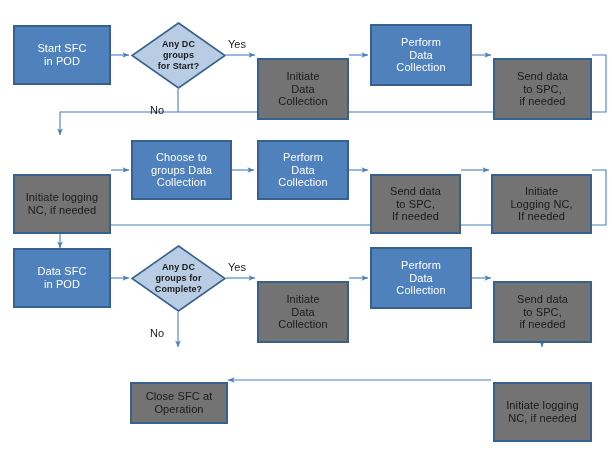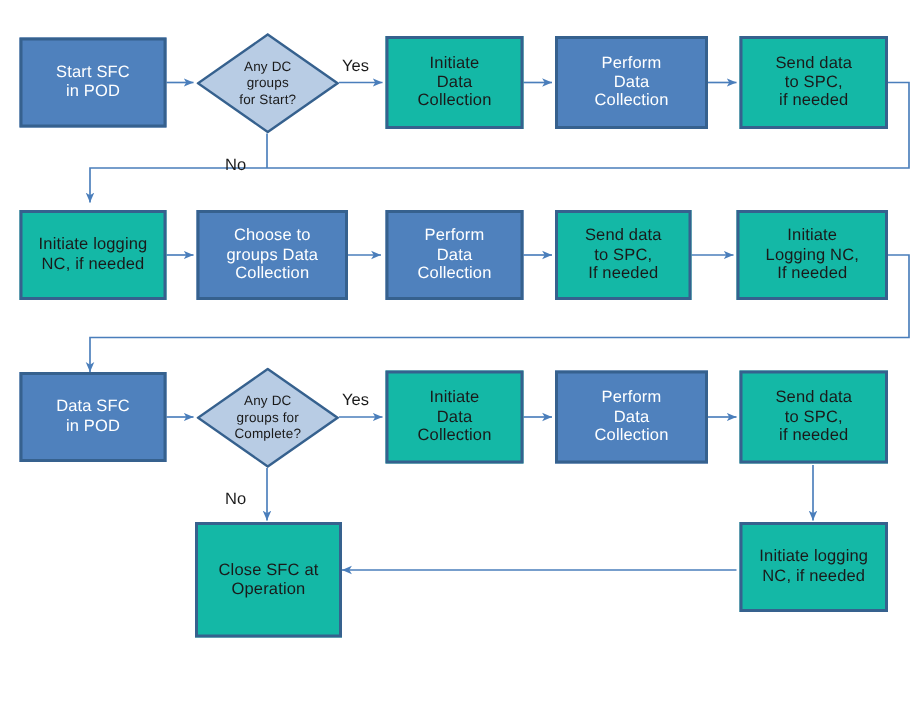--- a/index.html
+++ b/index.html
@@ -44,26 +44,28 @@
     padding: 0 3px;
   }
   .box {
     border: 2px solid #36618E;
   }
   .box.dark {
     background: #4F81BD;
     color: #ffffff;
   }
   .box.light {
-    background: #14b8a6;
+    background: #737373;
     color: #1a1a1a;
+    margin-top: 34px;
   }
   .diamond {
     background: transparent;
     border: none;
+    font-weight: bold;
   }
   .diamond .dshape {
     position: absolute;
     left: 0;
     top: 0;
     width: 100%;
     height: 100%;
   }
   .diamond .lbl {
     position: relative;
@@ -216,21 +218,21 @@
 
   <div class="node box light" style="left:493px; top:247px; width:99px;  height:62px;">
     <span class="lbl">Send data
 to SPC,
 if needed</span>
   </div>
 
   <div class="edge-label" style="left:228px; top:245px;">Yes</div>
   <div class="edge-label" style="left:150px; top:311px;">No</div>
 
-  <div class="node box light" style="left:130px; top:348px; width:98px;  height:77px;">
+  <div class="node box light" style="left:130px; top:348px; width:98px;  height:42px;">
     <span class="lbl">Close SFC at
 Operation</span>
   </div>
 
   <div class="node box light" style="left:493px; top:348px; width:99px;  height:60px;">
     <span class="lbl">Initiate logging
 NC, if needed</span>
   </div>
 
 </div>

